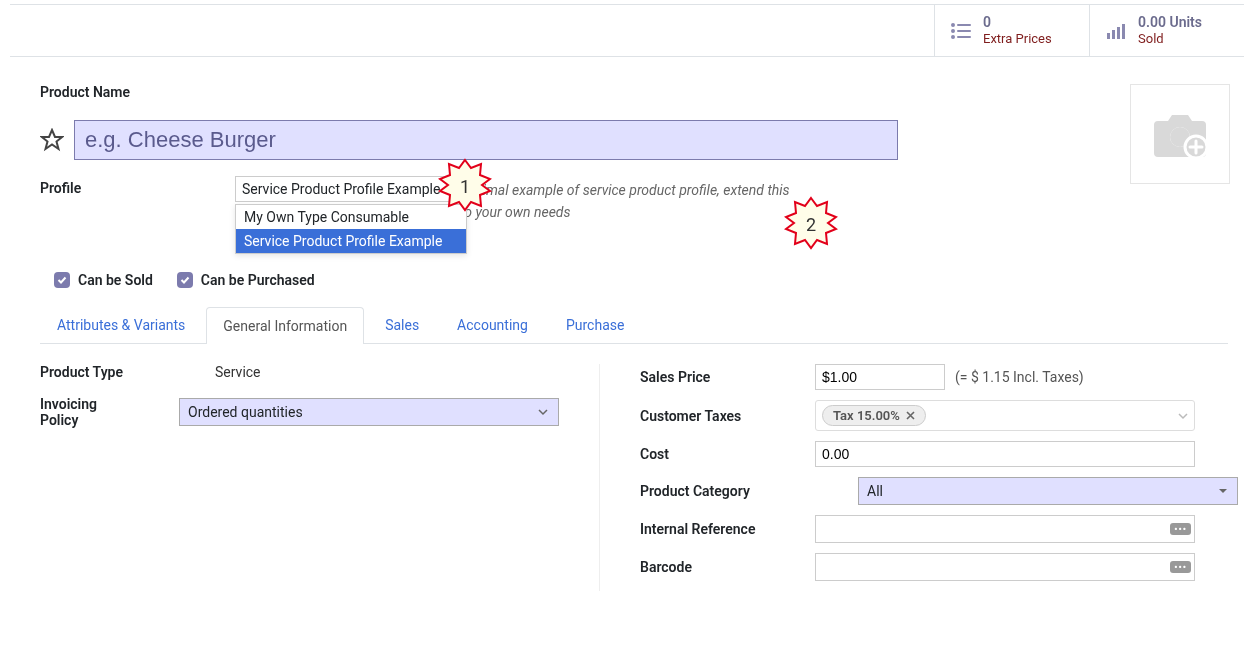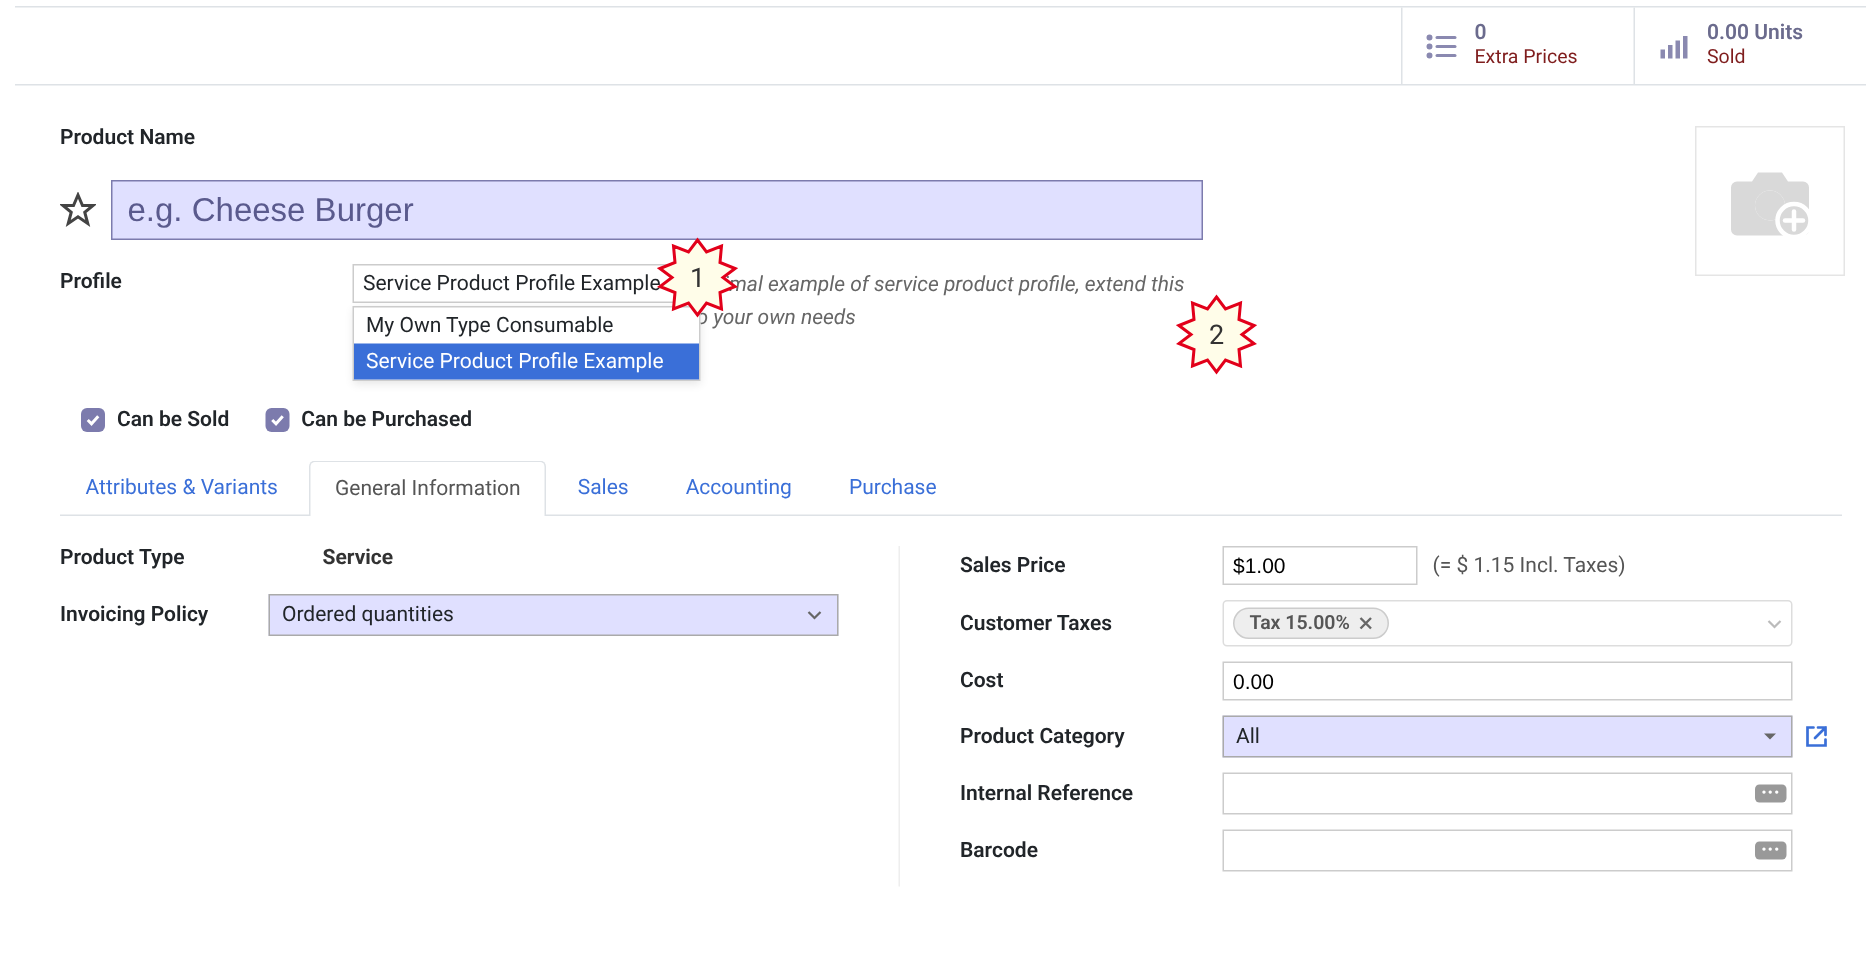--- a/index.html
+++ b/index.html
@@ -46,21 +46,21 @@
     position: absolute;
     left: 40px;
     top: 84px;
     right: 16px;
   }
   .label { font-weight: 600; color: #212529; }
   .product-name-label { margin-bottom: 20px; }
   .name-row { display: flex; align-items: center; gap: 10px; }
   .star-icon { stroke:#444; fill:none; stroke-width:2; }
   .name-input {
-    width: 728px;
+    width: 824px;
     padding: 6px 10px;
     font-size: 22px;
     border: 1px solid #7c7bad;
     background: #e0e0ff;
     color: #4a4a8a;
     outline: none;
   }
   .name-input::placeholder { color: #5a5a8d; }
 
   .profile-row {
@@ -193,31 +193,31 @@
     flex: 1;
     padding-left: 40px;
   }
   .field-row {
     display: flex;
     align-items: center;
     margin-bottom: 16px;
   }
   .field-row.tight { margin-bottom: 10px; }
   .fld-label { width: 175px; font-weight: 600; }
-  .fld-val { color: #333; font-weight: bold; }
+  .fld-val { color: #333; }
   .sel-wide {
     width: 380px;
     padding: 5px 8px;
     border: 1px solid #aaa;
     background: #e0e0ff;
     font-size: 14px;
     appearance: none;
     position: relative;
   }
-  .sel-wrap { position:relative; width:380px; }
+  .sel-wrap { position:relative; width:380px;margin-left:43px; }
   .sel-wrap .chev { right: 10px; }
 
   .txt-input {
     width: 130px;
     padding: 4px 6px;
     border: 1px solid #ccc;
     font-size: 14px;
   }
   .txt-input.full { width: 380px; }
   .tax-note { margin-left: 10px; color: #555; }

